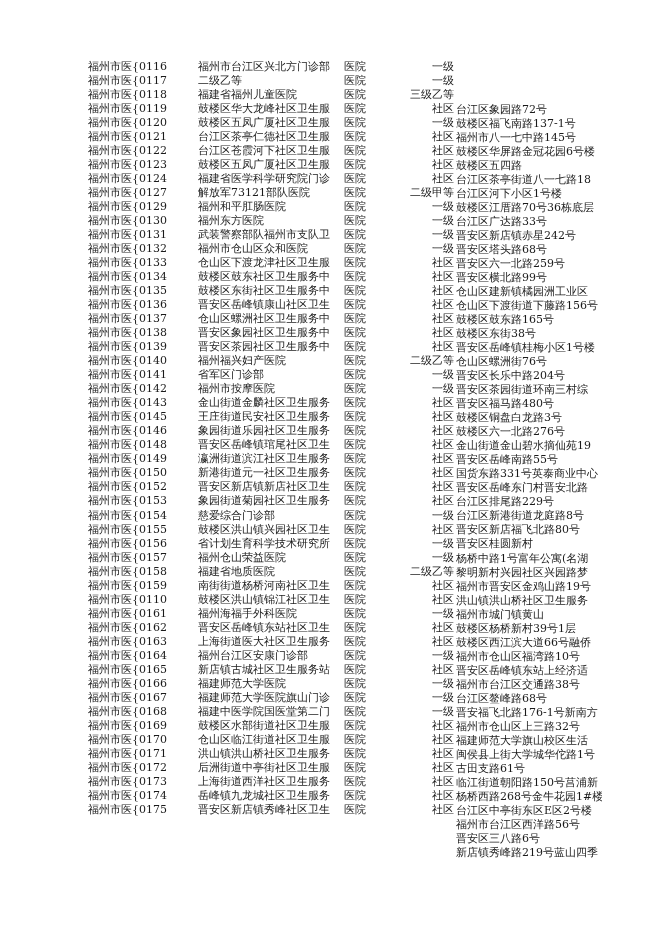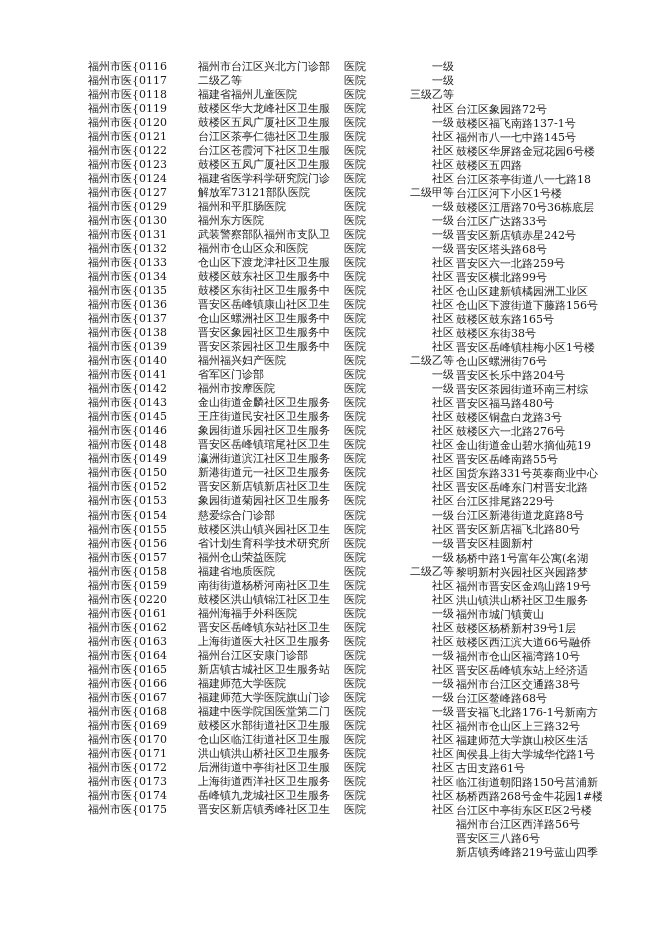--- a/index.html
+++ b/index.html
@@ -344,21 +344,21 @@
 
   <div class="row">
     <span class="cell c-code">福州市医{0159</span>
     <span class="cell c-name">南街街道杨桥河南社区卫生</span>
     <span class="cell c-type">医院</span>
     <span class="cell c-level">社区</span>
     <span class="cell c-addr">鼓楼区杨桥新村39号1层</span>
   </div>
 
   <div class="row">
-    <span class="cell c-code">福州市医{0220</span>
+    <span class="cell c-code">福州市医{0110</span>
     <span class="cell c-name">鼓楼区洪山镇锦江社区卫生</span>
     <span class="cell c-type">医院</span>
     <span class="cell c-level">社区</span>
     <span class="cell c-addr">鼓楼区西江滨大道66号融侨</span>
   </div>
 
   <div class="row">
     <span class="cell c-code">福州市医{0161</span>
     <span class="cell c-name">福州海福手外科医院</span>
     <span class="cell c-type">医院</span>

